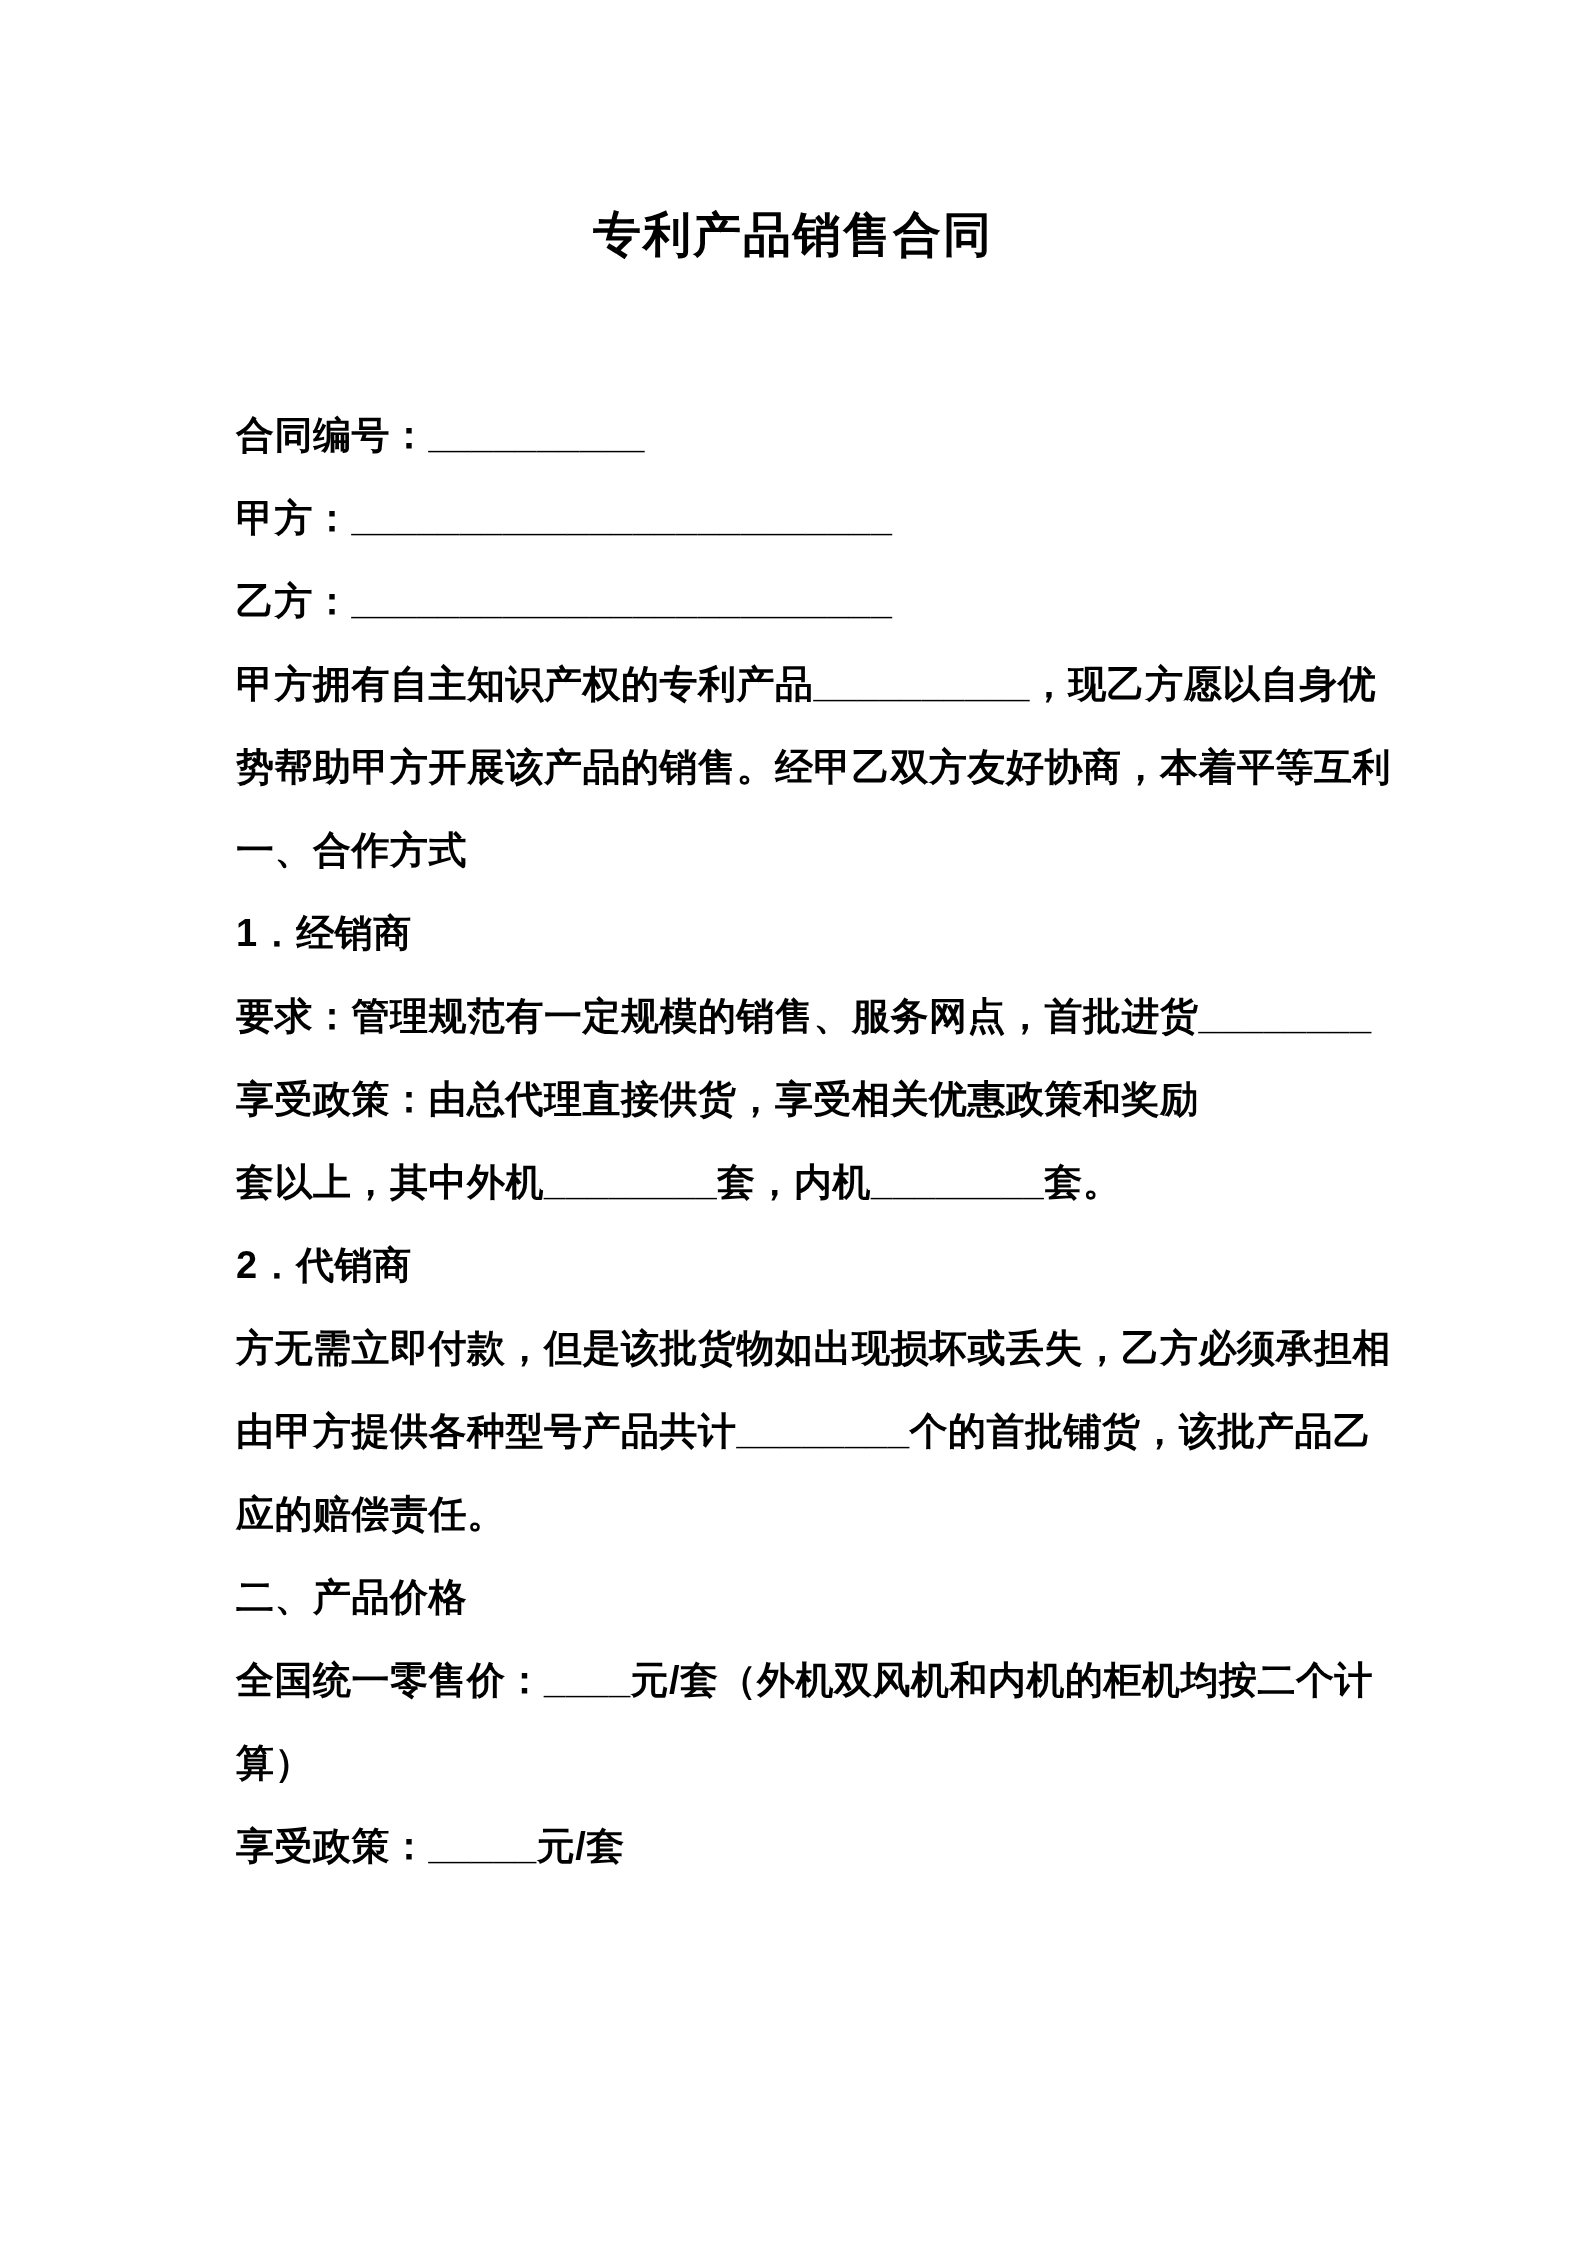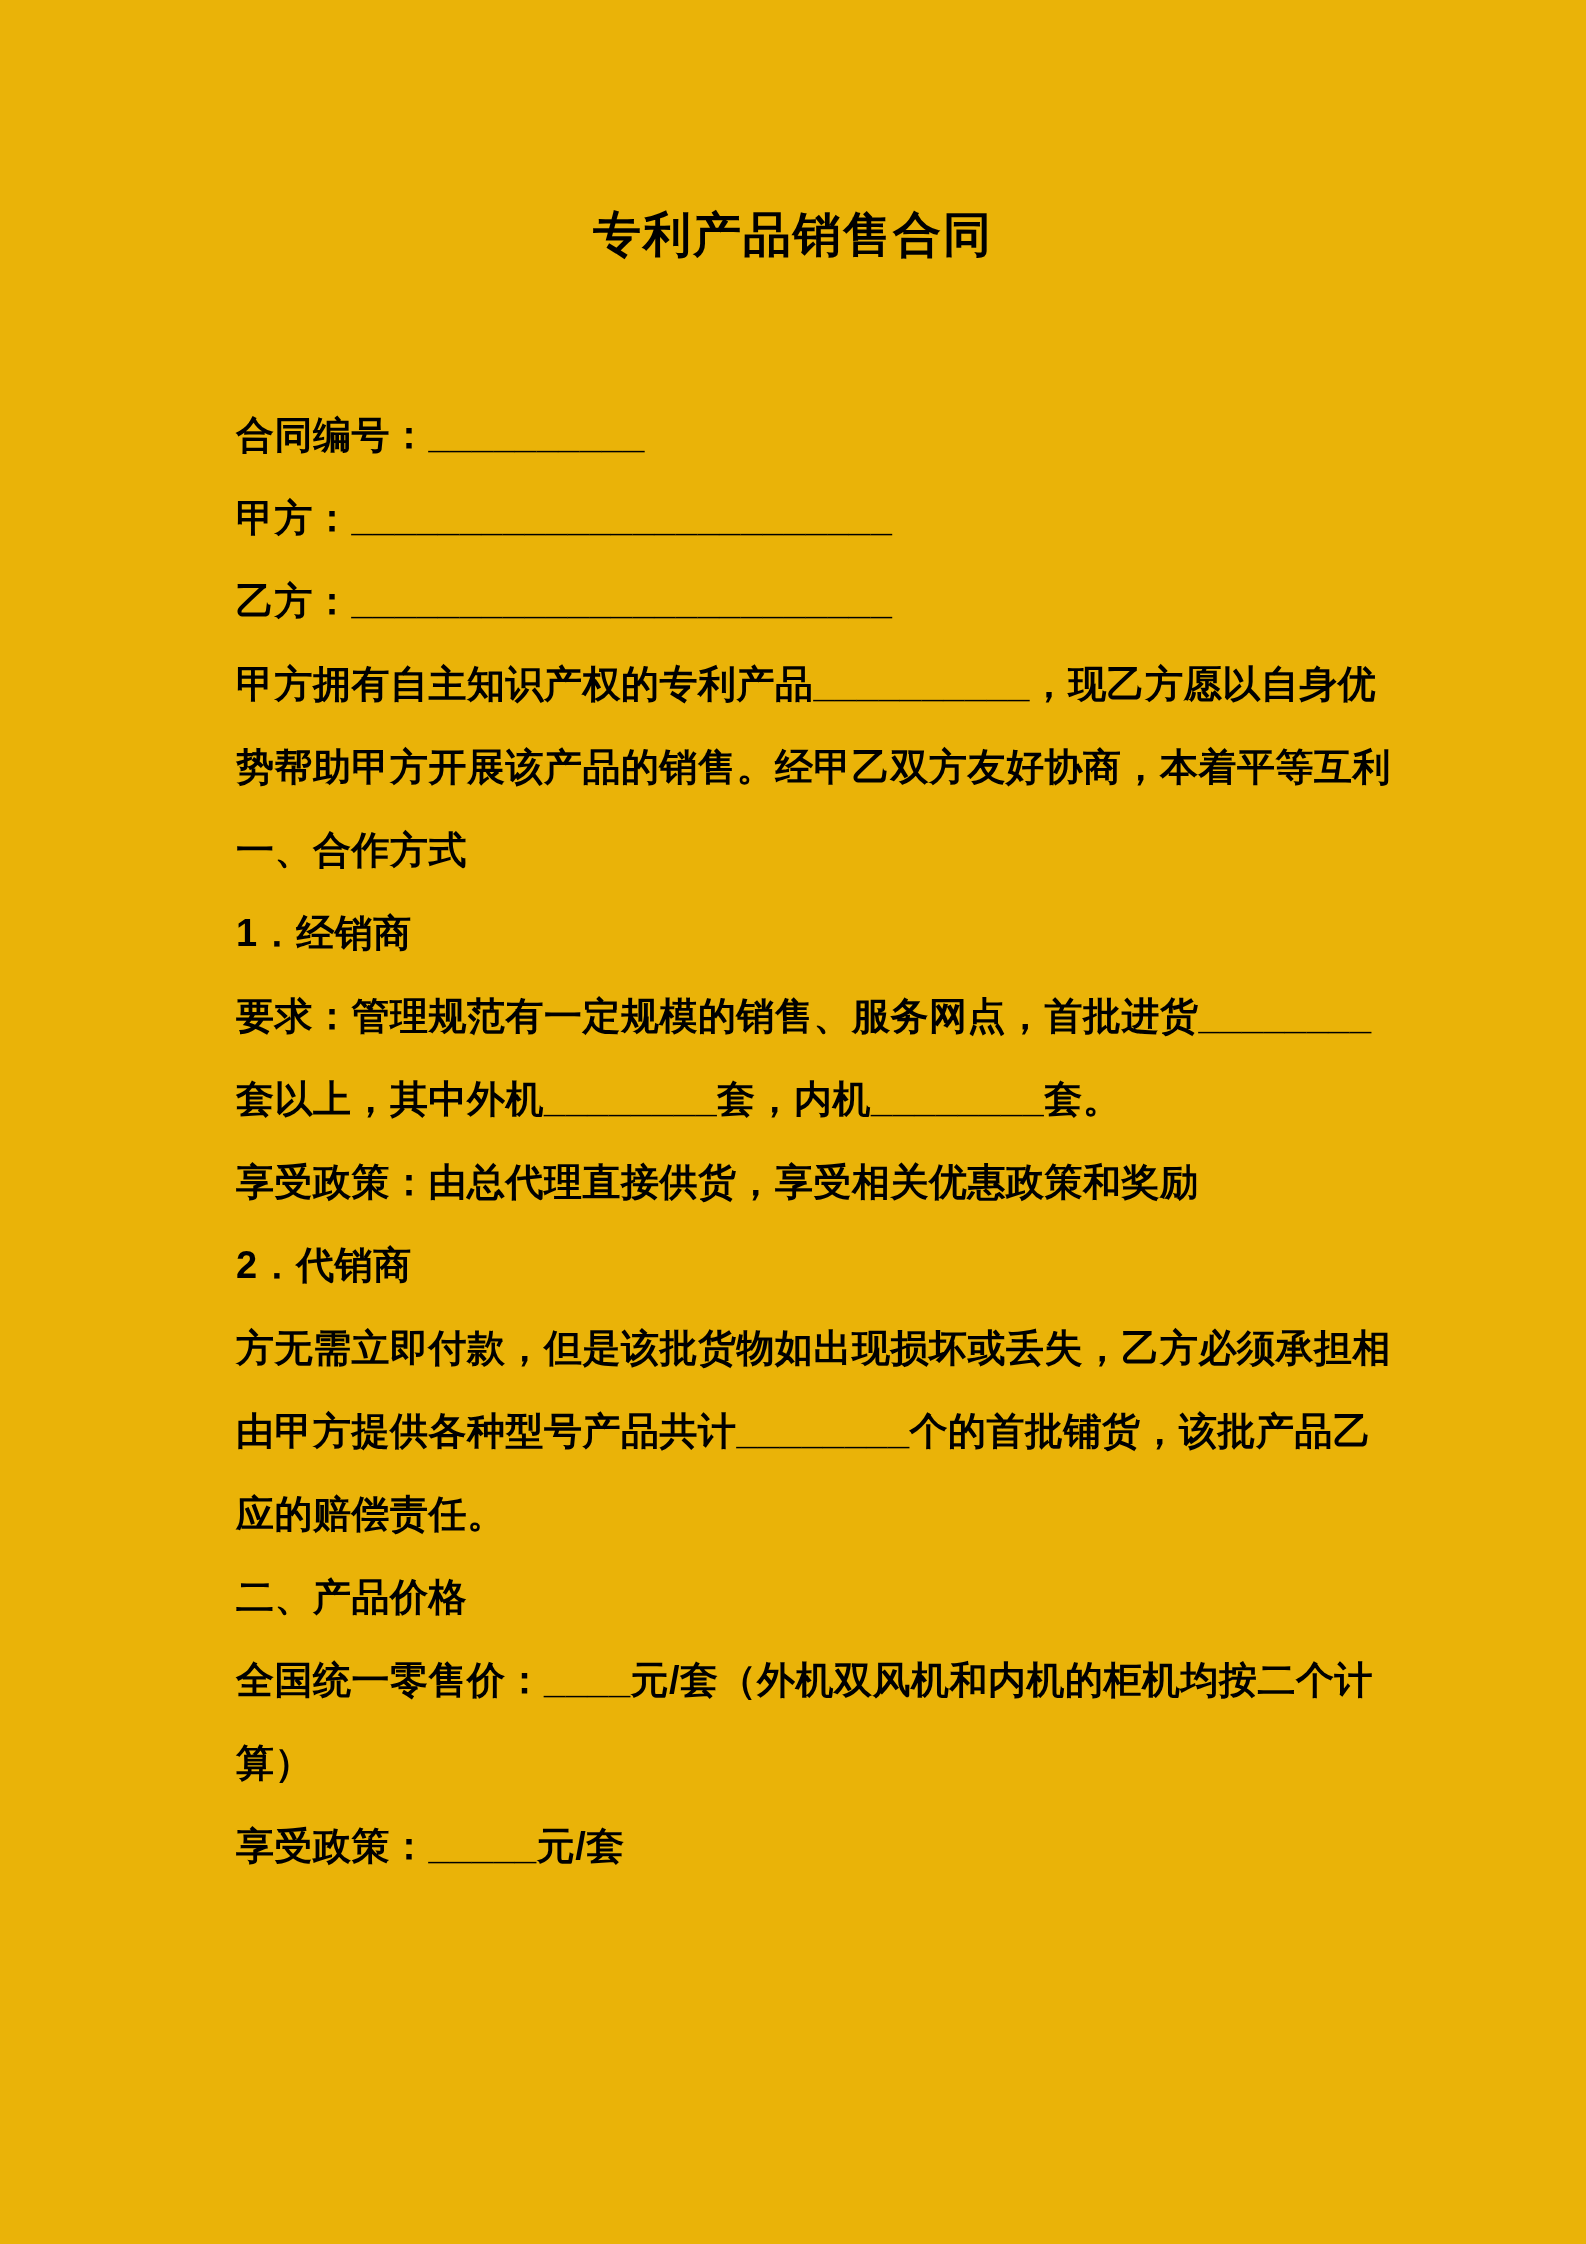--- a/index.html
+++ b/index.html
@@ -5,21 +5,21 @@
   html, body {
     margin: 0;
     padding: 0;
     background: #888;
   }
   .page {
     position: relative;
     width: 1586px;
     height: 2244px;
     margin: 0 auto;
-    background: #eab308;
+    background: #ffffff;
     color: #000000;
     font-family: "Liberation Sans", "DejaVu Sans", sans-serif;
     overflow: hidden;
   }
   .doc-title {
     position: absolute;
     top: 205px;
     left: 0;
     right: 0;
     text-align: center;
@@ -52,22 +52,22 @@
 
   <div class="doc-body">
     <div class="doc-line">合同编号：__________</div>
     <div class="doc-line">甲方：_________________________</div>
     <div class="doc-line">乙方：_________________________</div>
     <div class="doc-line">甲方拥有自主知识产权的专利产品__________，现乙方愿以自身优</div>
     <div class="doc-line">势帮助甲方开展该产品的销售。经甲乙双方友好协商，本着平等互利</div>
     <div class="doc-line">一、合作方式</div>
     <div class="doc-line">1．经销商</div>
     <div class="doc-line">要求：管理规范有一定规模的销售、服务网点，首批进货________</div>
+    <div class="doc-line">享受政策：由总代理直接供货，享受相关优惠政策和奖励</div>
     <div class="doc-line">套以上，其中外机________套，内机________套。</div>
-    <div class="doc-line">享受政策：由总代理直接供货，享受相关优惠政策和奖励</div>
     <div class="doc-line">2．代销商</div>
     <div class="doc-line">方无需立即付款，但是该批货物如出现损坏或丢失，乙方必须承担相</div>
     <div class="doc-line">由甲方提供各种型号产品共计________个的首批铺货，该批产品乙</div>
     <div class="doc-line">应的赔偿责任。</div>
     <div class="doc-line">二、产品价格</div>
     <div class="doc-line">全国统一零售价：____元/套（外机双风机和内机的柜机均按二个计</div>
     <div class="doc-line">算）</div>
     <div class="doc-line">享受政策：_____元/套</div>
   </div>
 

